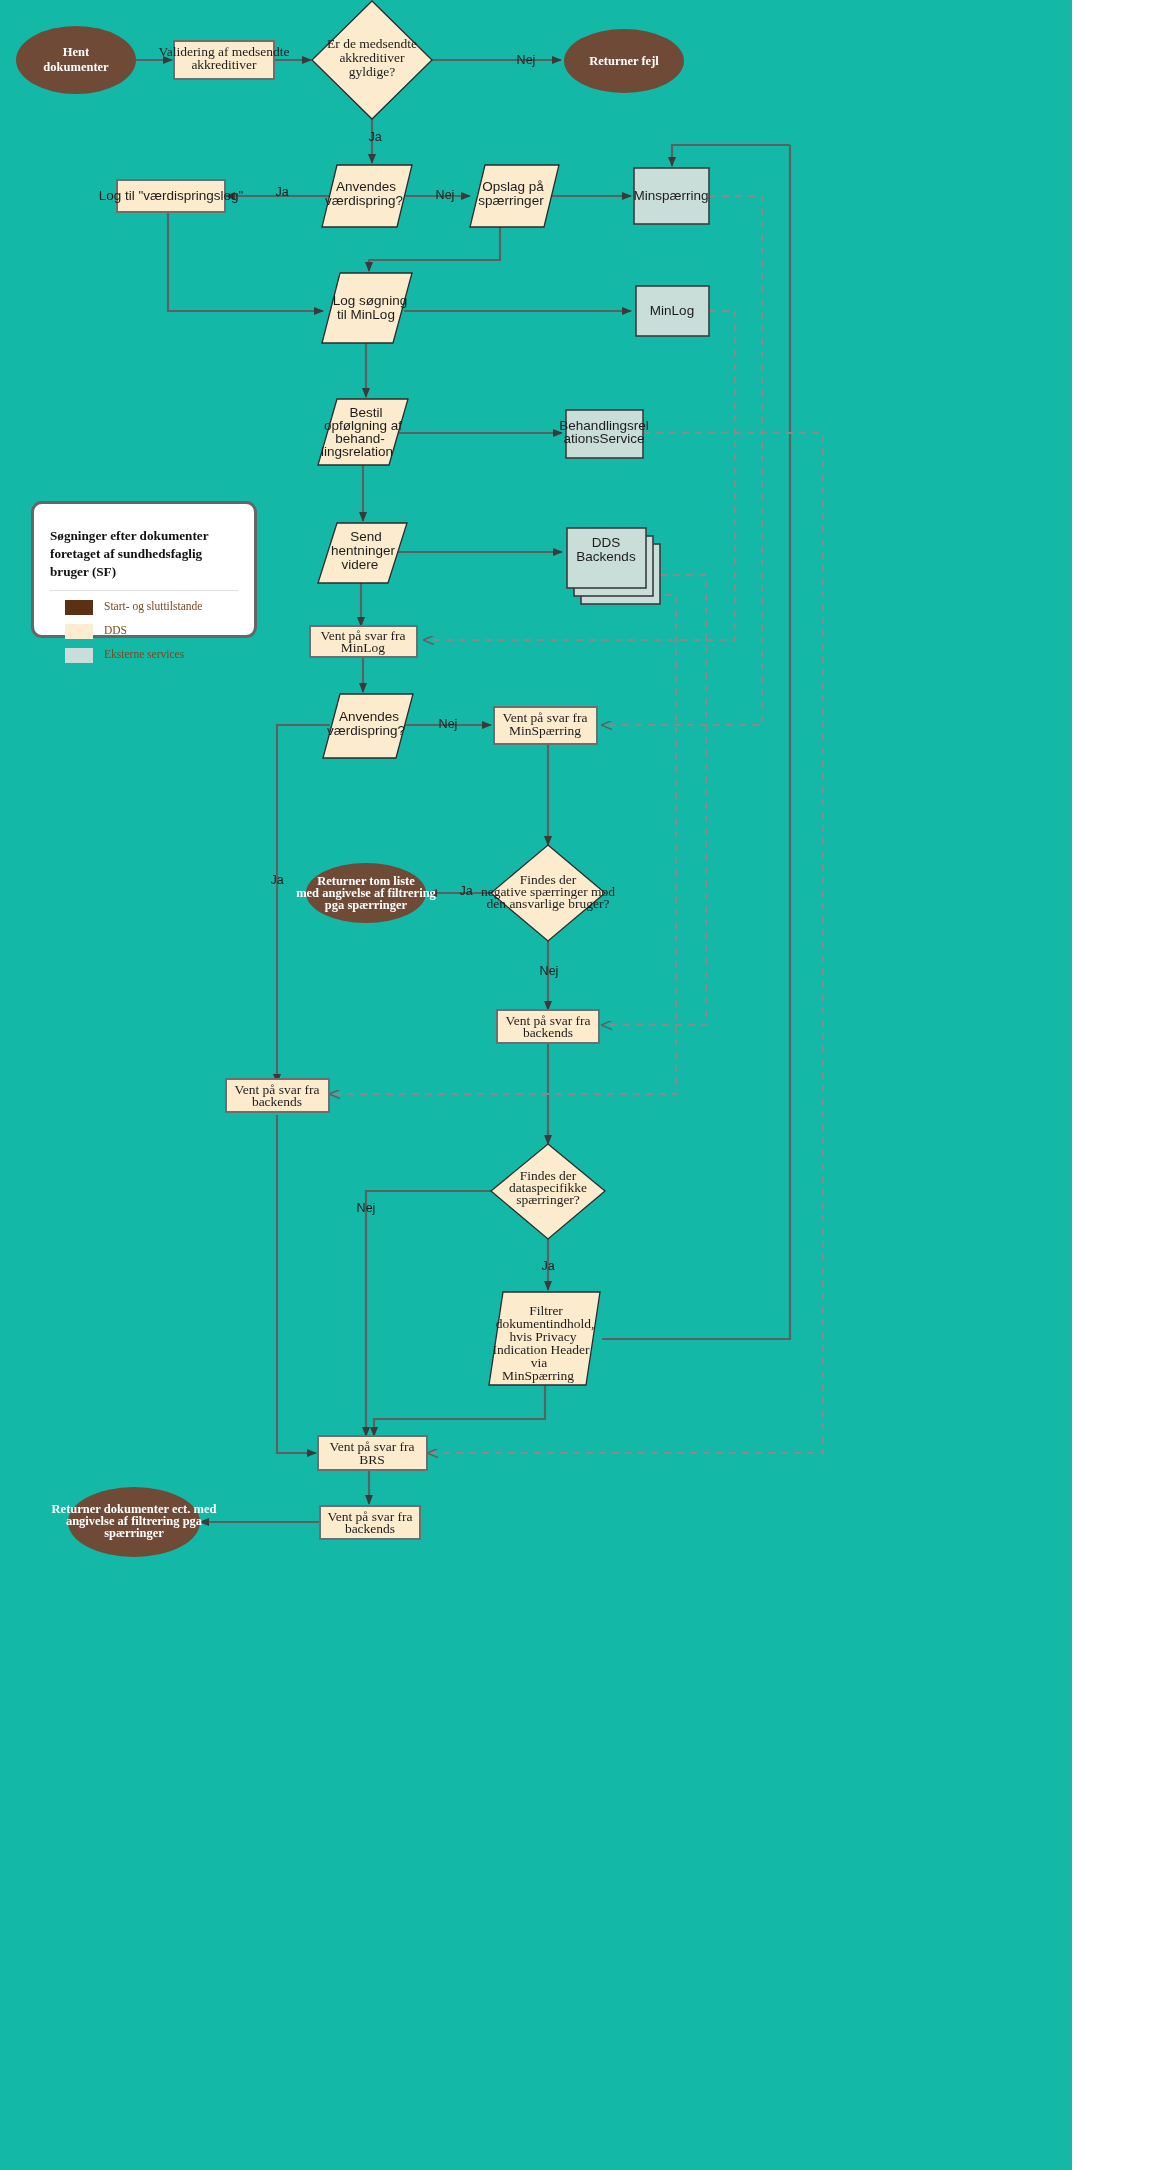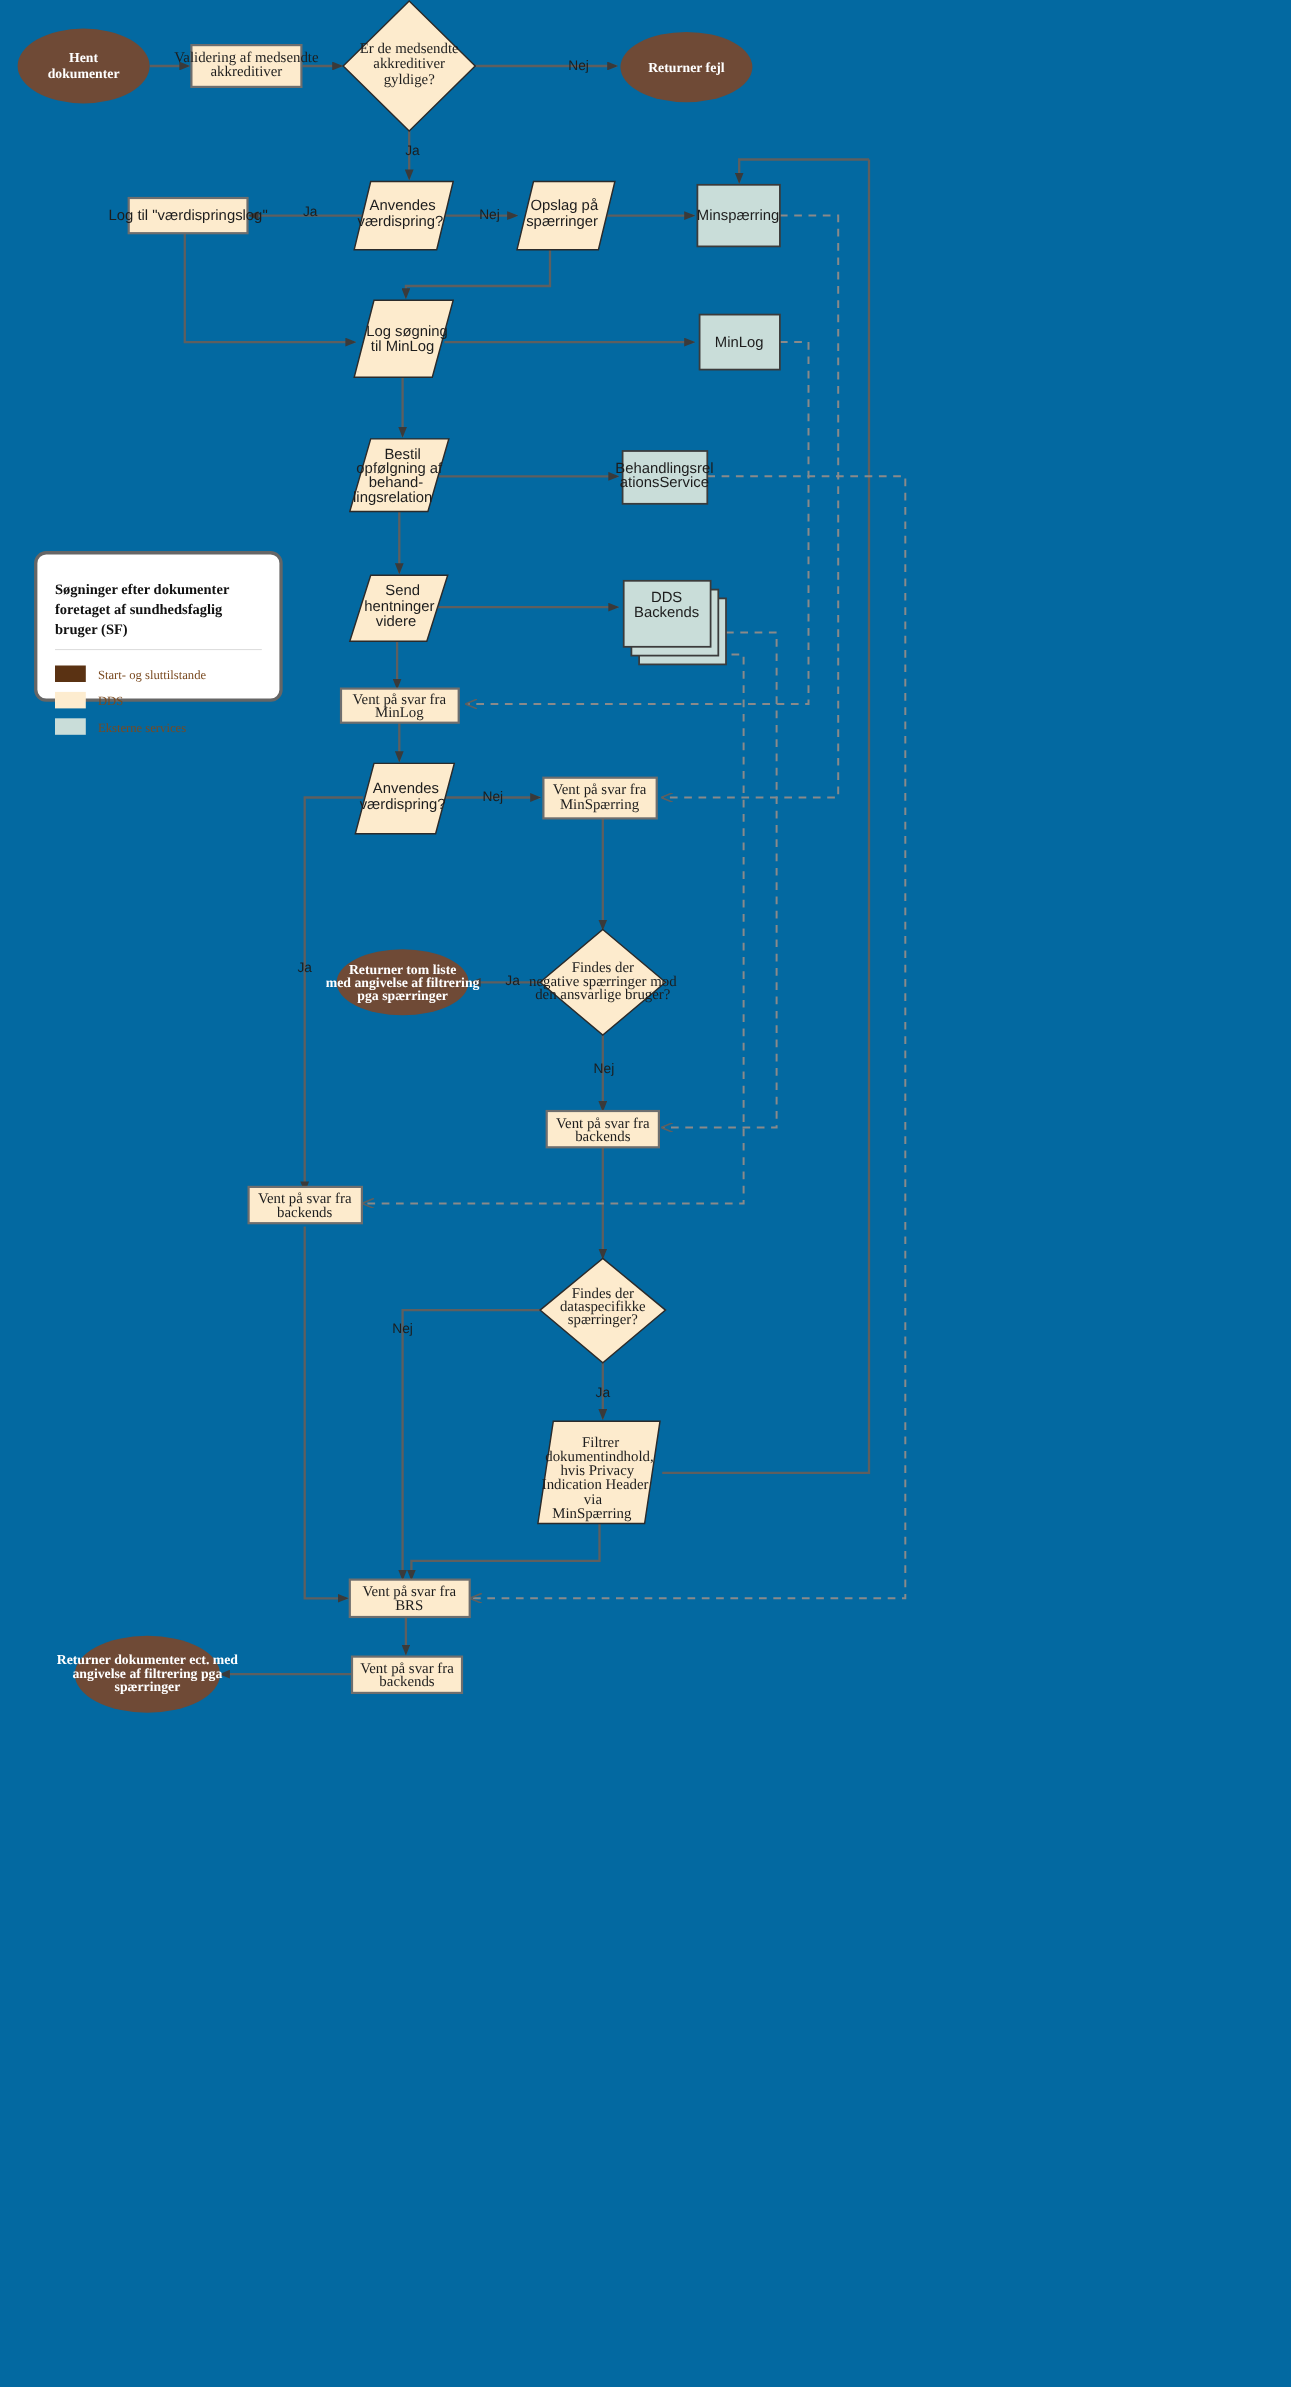--- a/index.html
+++ b/index.html
@@ -1,37 +1,37 @@
 <!DOCTYPE html>
 <html><head>
 <meta charset="utf-8">
 <style>
   html,body{margin:0;padding:0;background:#ffffff;}
   body{font-family:"Liberation Sans",sans-serif;}
-  #stage{position:relative;width:1174px;height:2170px;background:#0369a1;overflow:hidden;}
+  #stage{position:relative;width:1072px;height:2170px;background:#14b8a6;overflow:hidden;}
   svg#flow{position:absolute;left:0;top:0;width:1174px;height:2170px;}
   .node-fill-dds{fill:#fdebcd;}
   .node-fill-ext{fill:#c9ddd9;}
   .node-fill-term{fill:#6f4a36;}
   .stroke-dark{stroke:#3b3b3b;stroke-width:1.6;}
   .stroke-mid{stroke:#6e6e6e;stroke-width:2;}
   .stroke-thin{stroke:#2b2b2b;stroke-width:1.3;}
   .edge{fill:none;stroke:#5f5f5f;stroke-width:2.1;}
   .edge-dash{fill:none;stroke:#8a8a8a;stroke-width:1.8;stroke-dasharray:7 6;}
   text{font-family:"Liberation Sans",sans-serif;fill:#1f1f1f;}
   .t-sans{font-family:"Liberation Sans",sans-serif;font-size:13.5px;fill:#1d1d1d;}
   .t-serif{font-family:"Liberation Serif",serif;font-size:13.5px;fill:#1d1d1d;}
   .t-serif-w{font-family:"Liberation Serif",serif;font-size:12.5px;font-weight:bold;fill:#ffffff;}
   .t-lbl{font-family:"Liberation Sans",sans-serif;font-size:12.5px;fill:#1d1d1d;}
   .legend-box{position:absolute;left:31px;top:463px;width:226px;height:137px;
     background:#ffffff;border:3px solid #666;border-radius:11px;box-sizing:border-box;margin-top:38px;}
   .legend-title{font-family:"Liberation Serif",serif;font-weight:bold;font-size:13.2px;
     color:#111;line-height:1.35;padding:23px 18px 0 16px;}
   .legend-rule{height:1px;background:#dedede;margin:10px 16px 7px 16px;}
-  .legend-row{display:flex;align-items:flex-end;gap:11px;padding:2px 16px;height:20px;}
+  .legend-row{display:flex;align-items:flex-start;gap:11px;padding:2px 31px;height:20px;}
   .sw{width:28px;height:15px;display:block;}
   .legend-text{font-family:"Liberation Serif",serif;font-size:11.5px;color:#7a4a20;}
 </style>
 </head>
 <body>
 
 <div id="stage">
 
   <svg id="flow" viewBox="0 0 1174 2170">
     <defs>

